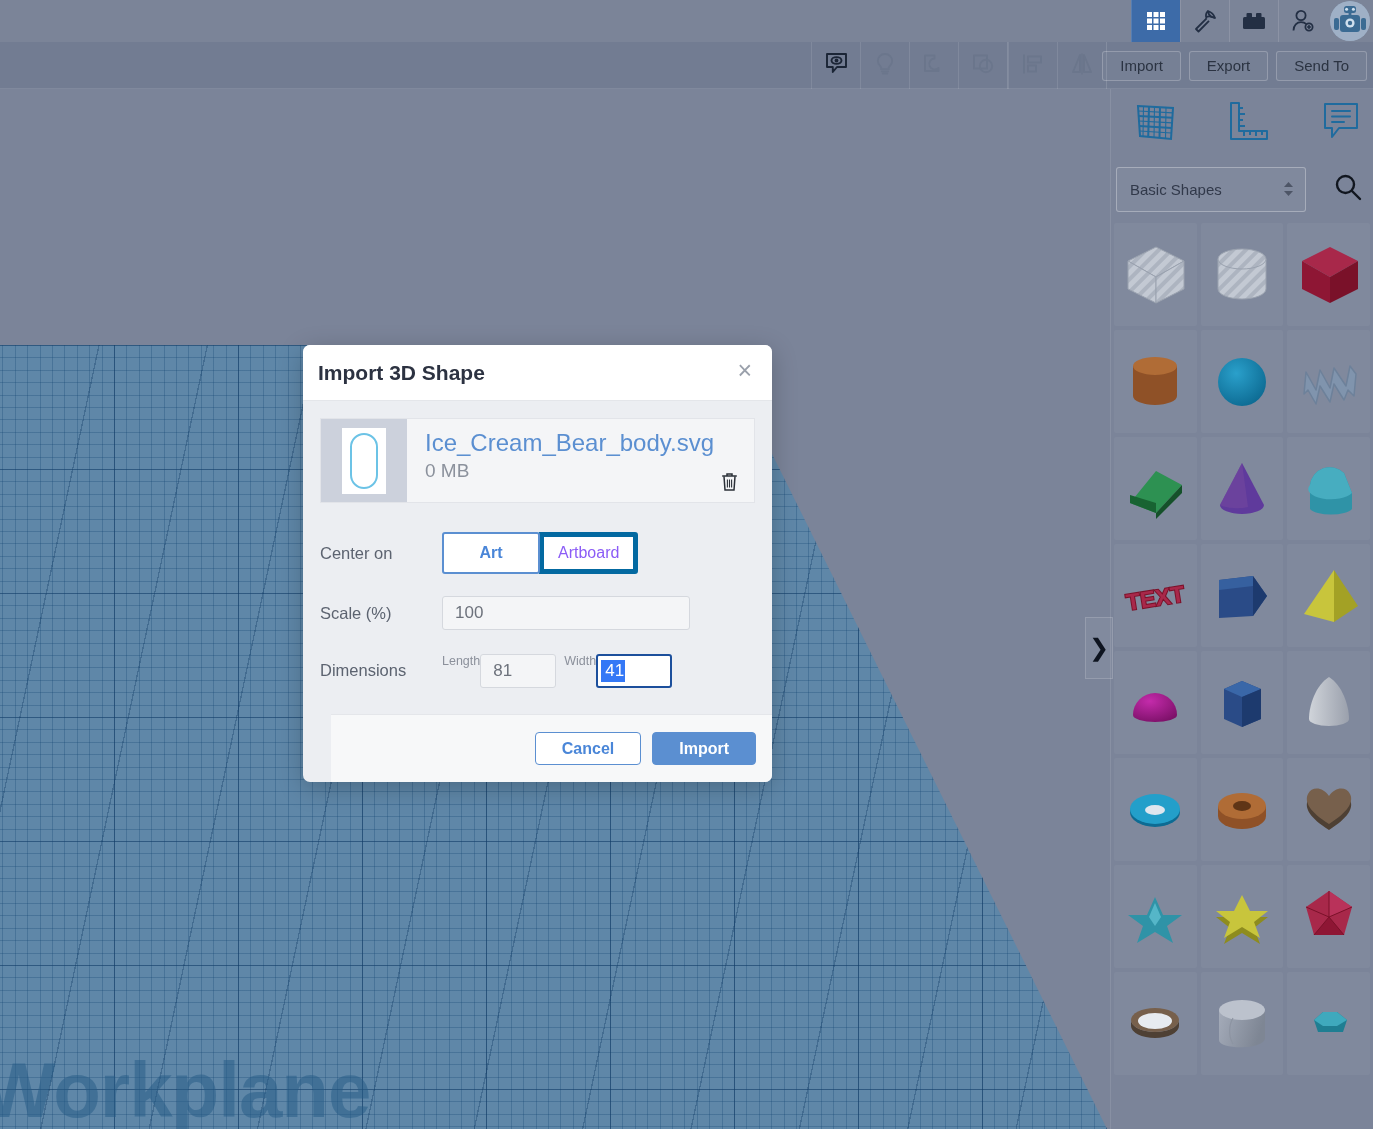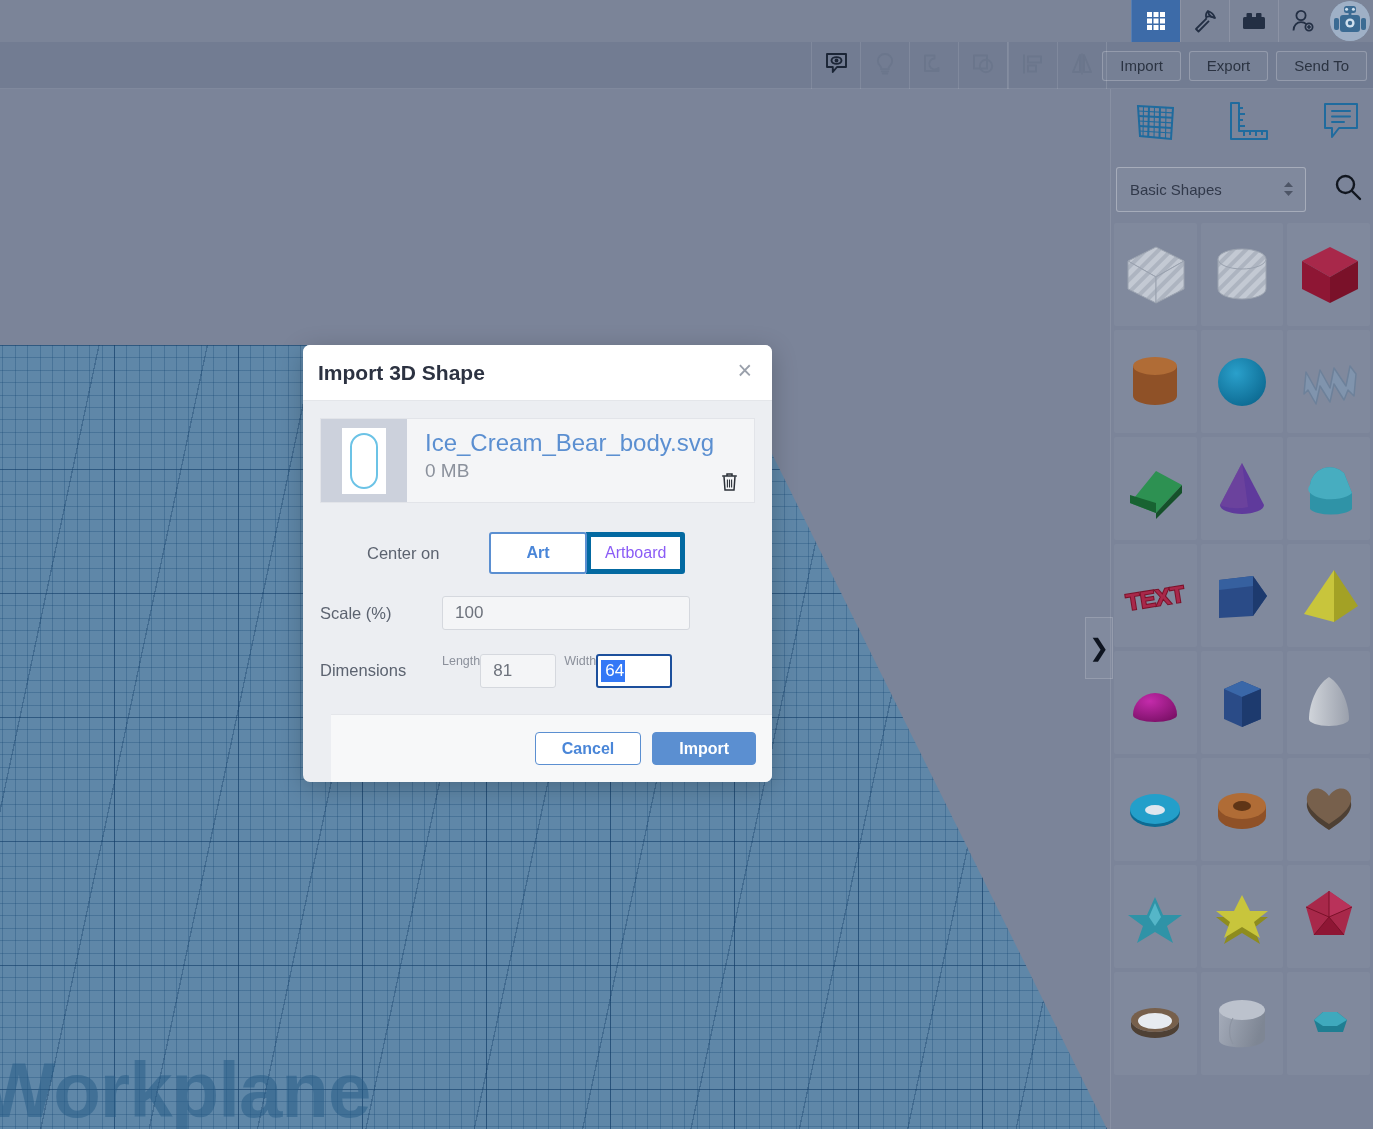--- a/index.html
+++ b/index.html
@@ -187,21 +187,21 @@
   }
   #file-meta{ flex:1; padding:10px 0 0 18px; }
   #file-name{ font-size:24px; color:#5b8fd1; line-height:1.15; }
   #file-size{ font-size:19px; color:#8b919c; margin-top:3px; }
   #file-delete{
     position:absolute; right:14px; bottom:9px; width:22px;height:24px;
     display:flex;align-items:center;justify-content:center; cursor:pointer;
   }
 
   .form-row{ display:flex; align-items:center; }
-  #row-center{ margin-top:33px; height:34px;margin-left:47px; }
+  #row-center{ margin-top:33px; height:34px; }
   #row-scale{ margin-top:26px; height:34px; }
   #row-dims{ margin-top:24px; }
   .form-label{
     width:122px; font-size:16.5px; color:#5c6370;
   }
   .seg{
     display:flex; height:42px;
   }
   .seg .segbtn{
     min-width:98px; padding:0 14px; display:flex;align-items:center;justify-content:center;
@@ -796,21 +796,21 @@
     <div class="form-row" id="row-dims">
       <div class="form-label" style="align-self:flex-end; padding-bottom:8px;">Dimensions</div>
       <div id="dims-fields">
         <div class="dim-field">
           <div class="dim-cap">Length</div>
           <div class="tinput" id="length-input">81</div>
         </div>
         <div class="dim-field">
           <div class="dim-cap">Width</div>
           <div class="tinput" id="width-input">
-            <span id="width-sel">64</span>
+            <span id="width-sel">41</span>
           </div>
         </div>
       </div>
     </div>
 
   </div>
 
   <div id="modal-footer">
     <div class="fbtn" id="cancel-btn">Cancel</div>
     <div class="fbtn" id="import-btn">Import</div>

